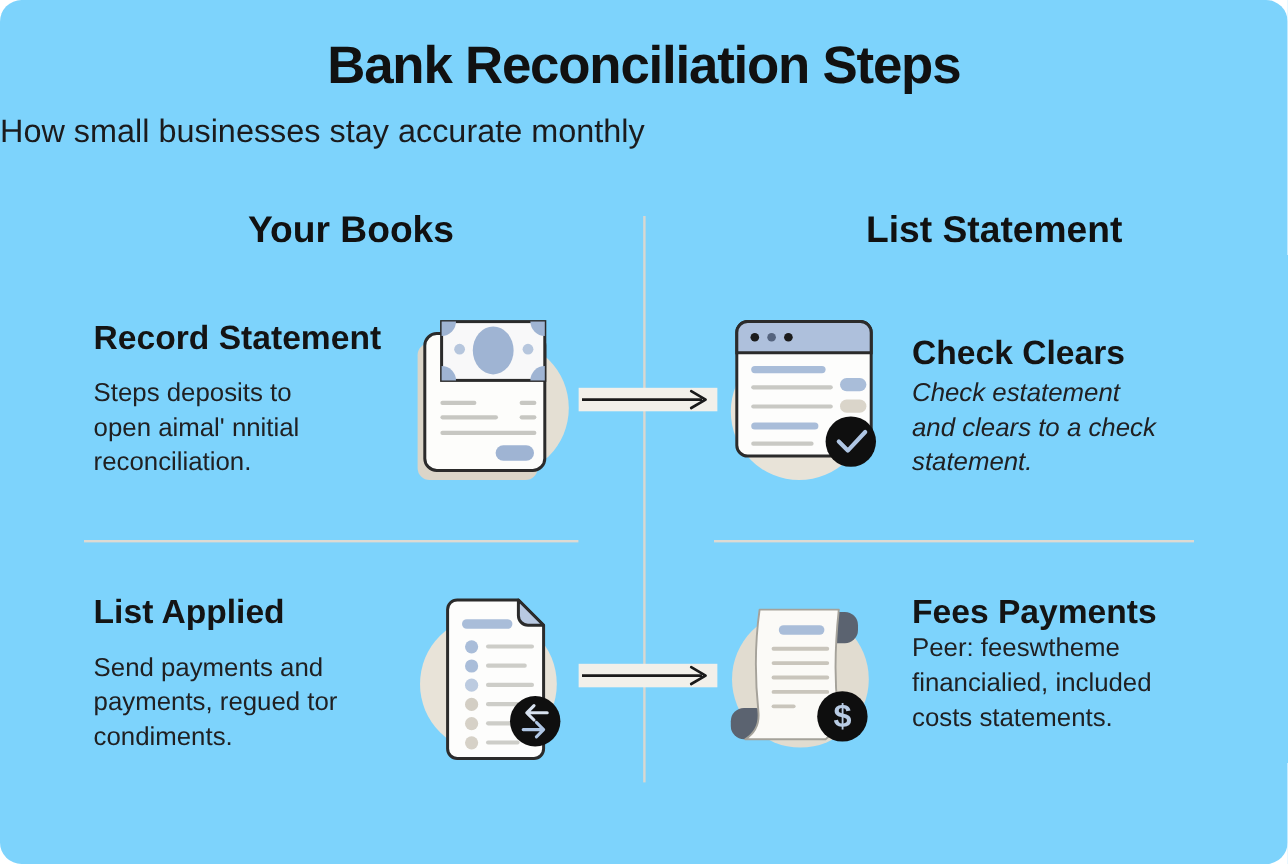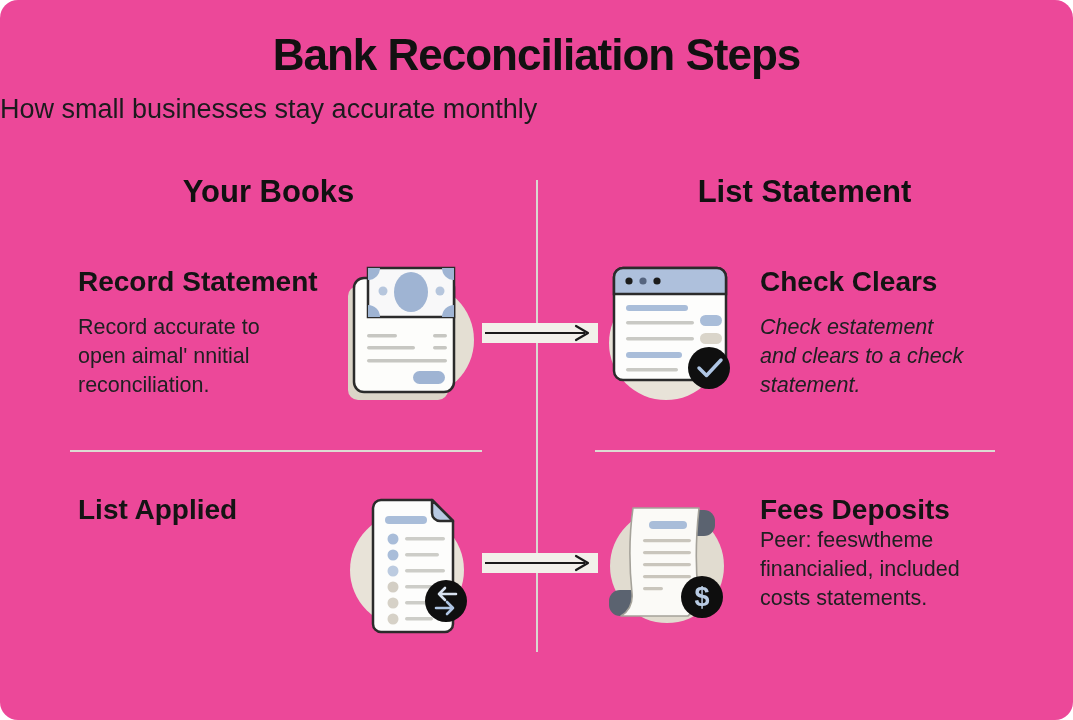--- a/index.html
+++ b/index.html
@@ -1,38 +1,38 @@
 <!DOCTYPE html>
 <html><head>
 <meta charset="utf-8">
 <style>
   html,body{margin:0;padding:0;background:#ffffff;}
   .page{
     position:relative;width:1073px;height:720px;overflow:hidden;
-    background:#ec4899;border-radius:18px;
+    background:#7dd3fc;border-radius:18px;
     font-family:"Liberation Sans",sans-serif;color:#151515;
   }
   .title{position:absolute;top:30px;left:0;width:100%;text-align:center;
     font-size:44px;font-weight:bold;letter-spacing:-1px;margin:0;color:#111;}
   .subtitle{position:absolute;top:94px;left:0;width:100%;
     font-size:27px;font-weight:500;margin:0;color:#1b1b1d;}
   .colhead{position:absolute;top:174px;width:537px;text-align:center;
-    font-size:31px;font-weight:bold;color:#111;}
+    font-size:31px;font-weight:bold;color:#111;margin-left:24px;}
   .colhead.left{left:0;}
   .colhead.right{left:536px;}
   .vdivider{position:absolute;left:536px;top:180px;width:2px;height:472px;background:#DAD7D0;}
   .hsep{position:absolute;top:450px;height:2px;background:#DDDAD3;}
   .hsep.left{left:70px;width:412px;}
   .hsep.right{left:595px;width:400px;}
   .item-title{position:absolute;font-size:28px;font-weight:bold;color:#141414;}
   .item-desc{position:absolute;font-size:21.5px;line-height:29px;color:#202022;white-space:pre-line;}
   .icon-box{position:absolute;width:140px;height:150px;}
   .arrow-box{position:absolute;width:116px;height:20px;}
   #t1l{left:78px;top:266px;} #d1l{left:78px;top:313px;}
-  #t1r{left:760px;top:266px;} #d1r{left:760px;top:313px;font-style:italic;}
+  #t1r{left:760px;top:278px;} #d1r{left:760px;top:313px;font-style:italic;}
   #t2l{left:78px;top:494px;} #d2l{left:78px;top:542px;}
   #t2r{left:760px;top:494px;} #d2r{left:760px;top:526px;}
   #i1l{left:345px;top:258px;} #i1r{left:598px;top:258px;}
   #i2l{left:341px;top:490px;} #i2r{left:601px;top:490px;}
   #a1{left:482px;top:323px;} #a2{left:482px;top:553px;}
   svg{display:block;}
 </style>
 </head>
 <body>
 
@@ -42,21 +42,21 @@
   <p class="subtitle">How small businesses stay accurate monthly</p>
 
   <div class="colhead left">Your Books</div>
   <div class="colhead right">List Statement</div>
 
   <div class="vdivider"></div>
   <div class="hsep left"></div>
   <div class="hsep right"></div>
 
   <div id="t1l" class="item-title">Record Statement</div>
-  <div id="d1l" class="item-desc">Record accurate to
+  <div id="d1l" class="item-desc">Steps deposits to
 open aimal' nnitial
 reconciliation.</div>
 
   <div id="i1l" class="icon-box">
     <svg viewBox="0 0 140 150" width="140" height="150" aria-hidden="true">
       <circle cx="72" cy="82" r="57" fill="#E4DFD3"></circle>
       <rect x="3" y="28" width="100" height="114" rx="10" fill="#DBD5C8"></rect>
       <rect x="9" y="20" width="100" height="114" rx="10" fill="#FDFDFB" stroke="#2B2B2B" stroke-width="2.5"></rect>
       <clipPath id="noteclip">
           <rect x="23" y="10" width="86" height="49"></rect>
@@ -106,20 +106,23 @@
       <circle cx="111" cy="110" r="21" fill="#0F0F0F"></circle>
       <path d="M101 110 l7.5 7.5 L123 102" fill="none" stroke="#AFC6E4" stroke-width="3.5" stroke-linecap="round" stroke-linejoin="round"></path>
     </svg>
   </div>
   <div id="t1r" class="item-title">Check Clears</div>
   <div id="d1r" class="item-desc">Check estatement
 and clears to a check
 statement.</div>
 
   <div id="t2l" class="item-title">List Applied</div>
+  <div id="d2l" class="item-desc">Send payments and
+payments, regued tor
+condiments.</div>
 
   <div id="i2l" class="icon-box">
     <svg viewBox="0 0 140 150" width="140" height="150" aria-hidden="true">
       <circle cx="66" cy="80" r="57" fill="#E8E3D8"></circle>
       <path d="M40 10 h51 l21 21 v103 a8 8 0 0 1 -8 8 h-64 a8 8 0 0 1 -8 -8 v-116 a8 8 0 0 1 8 -8 z" fill="#FDFDFC" stroke="#2B2B2B" stroke-width="2.5" stroke-linejoin="round"></path>
       <path d="M91 10 v13 a8 8 0 0 0 8 8 h13 z" fill="#B8C9E2" stroke="#2B2B2B" stroke-width="2.5" stroke-linejoin="round"></path>
       <rect x="44" y="26" width="42" height="8" rx="4" fill="#A9BDD9"></rect>
       <circle cx="52" cy="49" r="5.5" fill="#A9BDD9"></circle>
         <rect x="64" y="47" width="40" height="3.5" rx="1.7" fill="#CDCDC8"></rect>
       <circle cx="52" cy="65" r="5.5" fill="#A9BDD9"></circle>
@@ -155,18 +158,18 @@
       <rect x="48" y="31" width="38" height="8" rx="4" fill="#A9BDD9"></rect>
       <rect x="42" y="49" width="48" height="3.2" rx="1.6" fill="#C9C5BC"></rect>
       <rect x="42" y="61" width="48" height="3.2" rx="1.6" fill="#C9C5BC"></rect>
       <rect x="42" y="73" width="48" height="3.2" rx="1.6" fill="#C9C5BC"></rect>
       <rect x="42" y="85" width="48" height="3.2" rx="1.6" fill="#C9C5BC"></rect>
       <rect x="42" y="97" width="20" height="3.2" rx="1.6" fill="#C9C5BC"></rect>
       <circle cx="101" cy="107" r="21" fill="#0E0E0E"></circle>
       <text x="101" y="116" text-anchor="middle" font-size="27" font-weight="600" fill="#B9CCE4" font-family="Liberation Sans, sans-serif">$</text>
     </svg>
   </div>
-  <div id="t2r" class="item-title">Fees Deposits</div>
+  <div id="t2r" class="item-title">Fees Payments</div>
   <div id="d2r" class="item-desc">Peer: feeswtheme
 financialied, included
 costs statements.</div>
 
 </div>
 
 </body></html>

